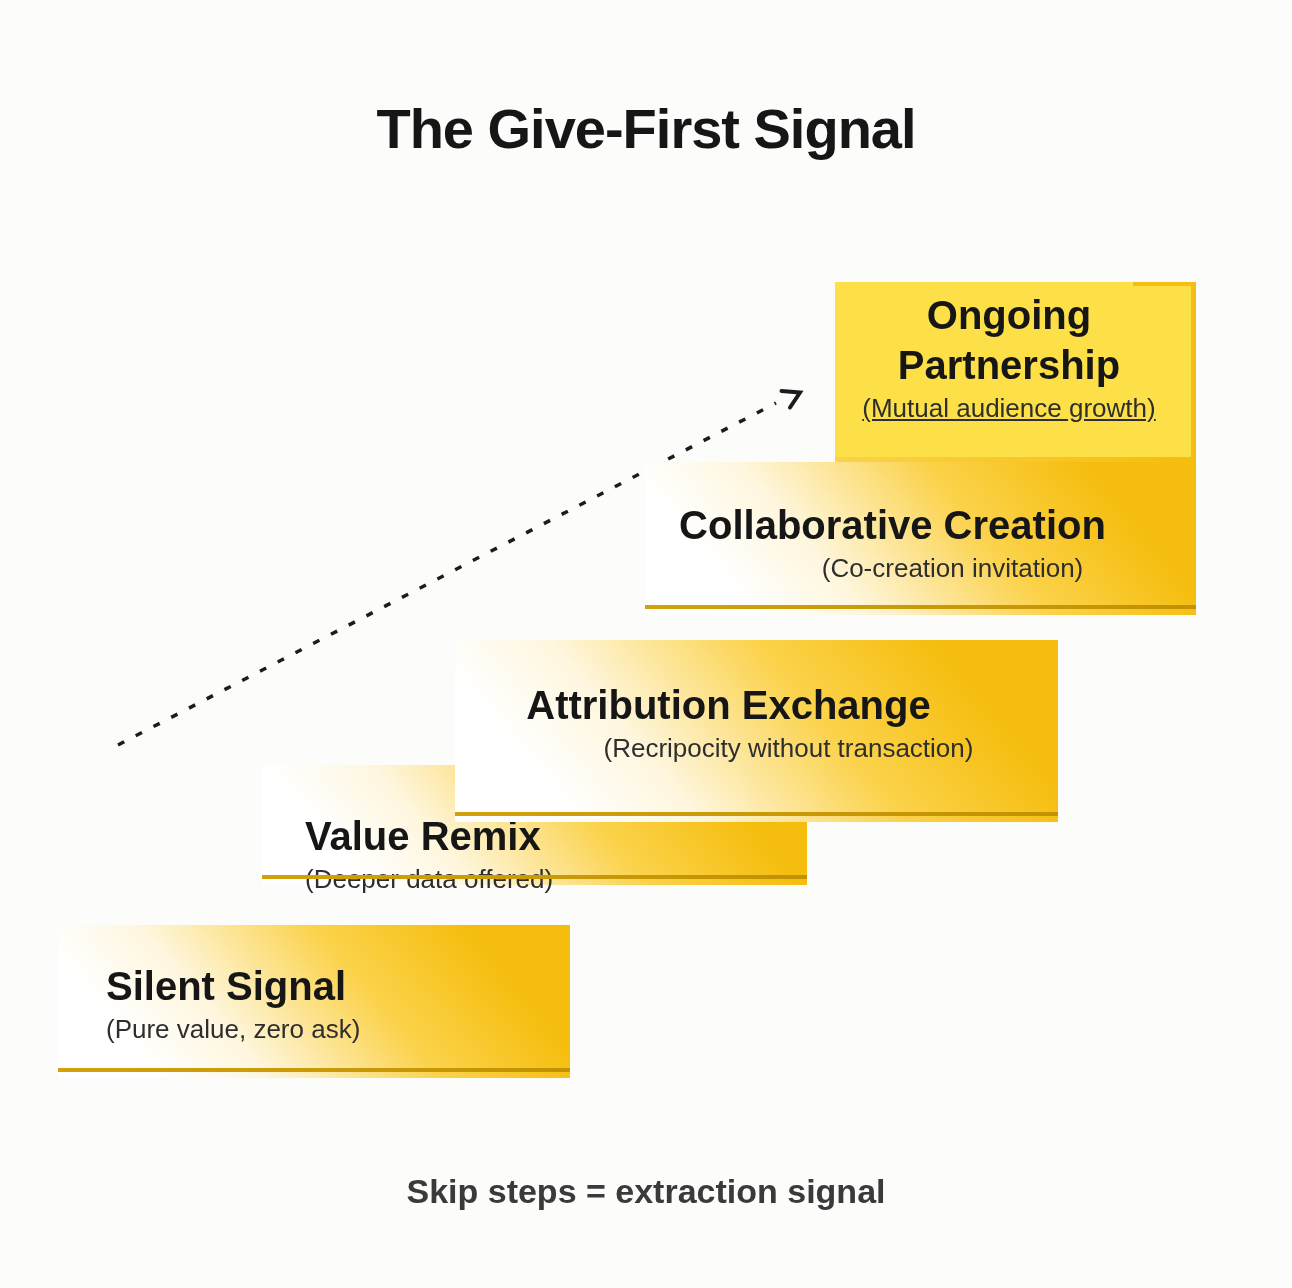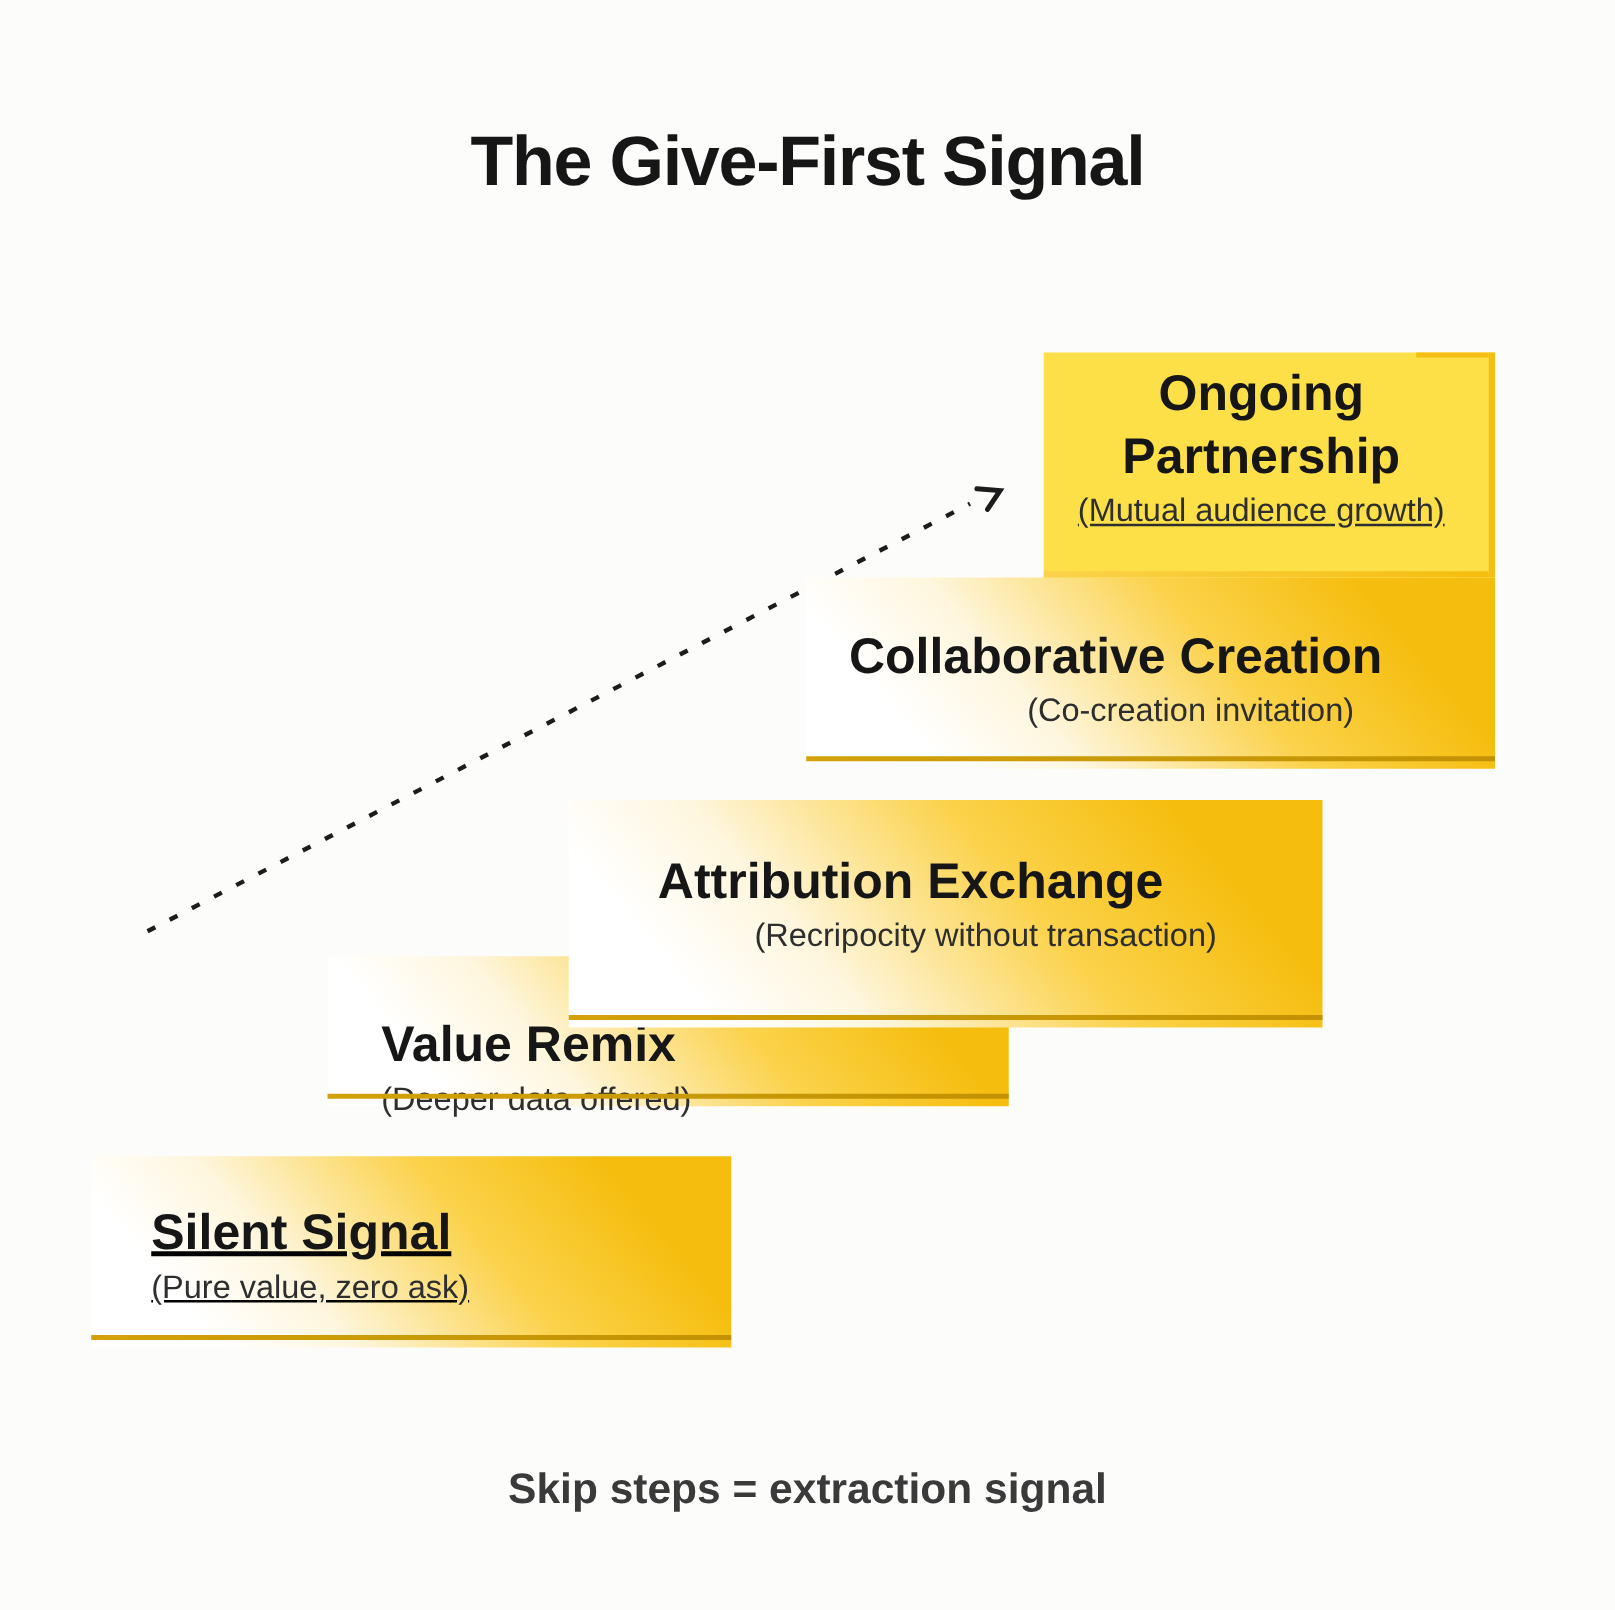--- a/index.html
+++ b/index.html
@@ -36,21 +36,21 @@
     font-size:40px; font-weight:bold; line-height:1.15;
     color:var(--text-dark, #161616);
   }
   .step-sub {
     margin:6px 0 0 0;
     font-size:26px; line-height:1.1;
     color:var(--text-sub, #2e2e2e);
   }
 
   
-  .s1 { left:73px;  top:925px; width:512px; height:153px; padding:38px 0 0 48px;text-decoration:underline; }
+  .s1 { left:58px;  top:925px; width:512px; height:153px; padding:38px 0 0 48px; }
   .s2 { left:262px; top:765px; width:545px; height:120px; padding:48px 0 0 43px; }
   .s3 { left:455px; top:615px; width:603px; height:182px; padding:42px 0 0 0; text-align:center;margin-top:25px; }
   .s4 { left:645px; top:462px; width:551px; height:153px; padding:40px 0 0 0; text-align:center; }
   .s3 .step-title, .s4 .step-title { transform:translateX(-28px); }
   .s3 .step-sub,   .s4 .step-sub   { transform:translateX(32px); }
 
   
   .s5 {
     left:835px; top:282px; width:361px; height:180px;
     padding:8px 8px 0 0; text-align:center;

